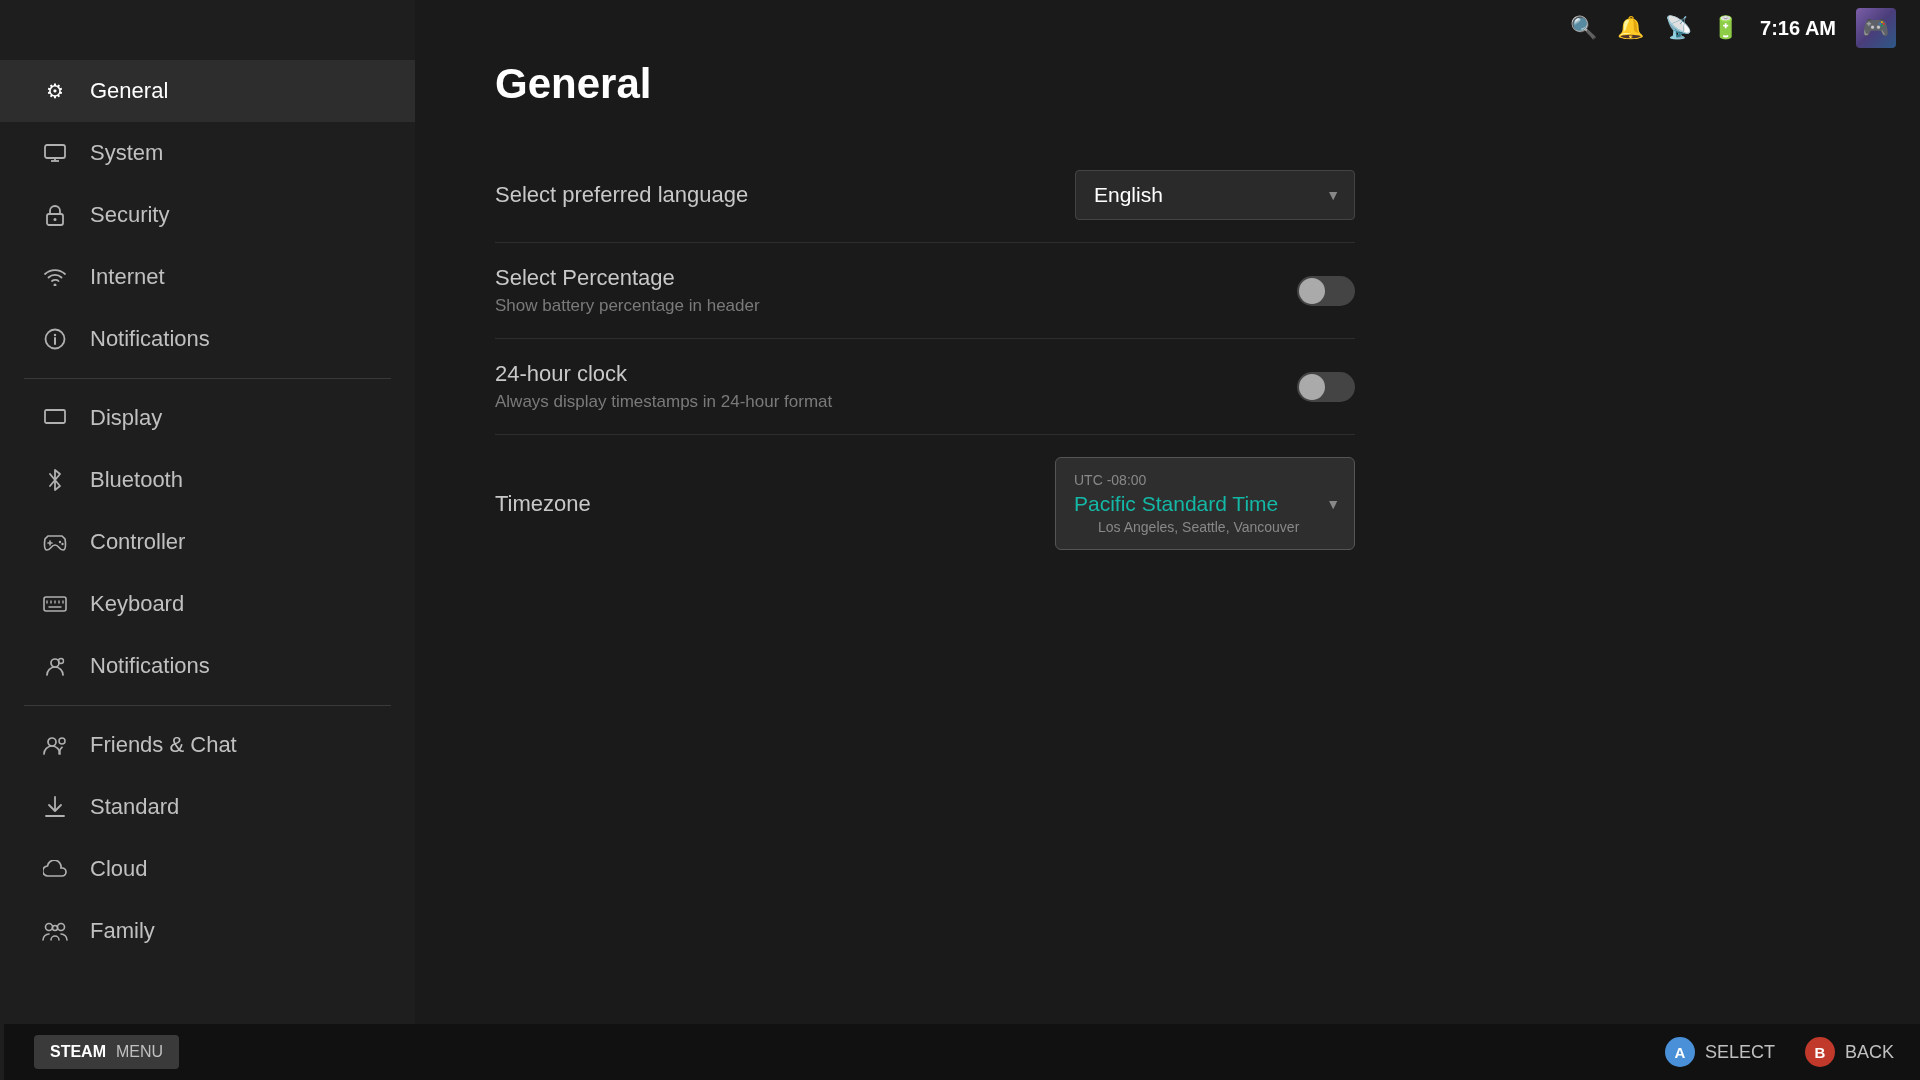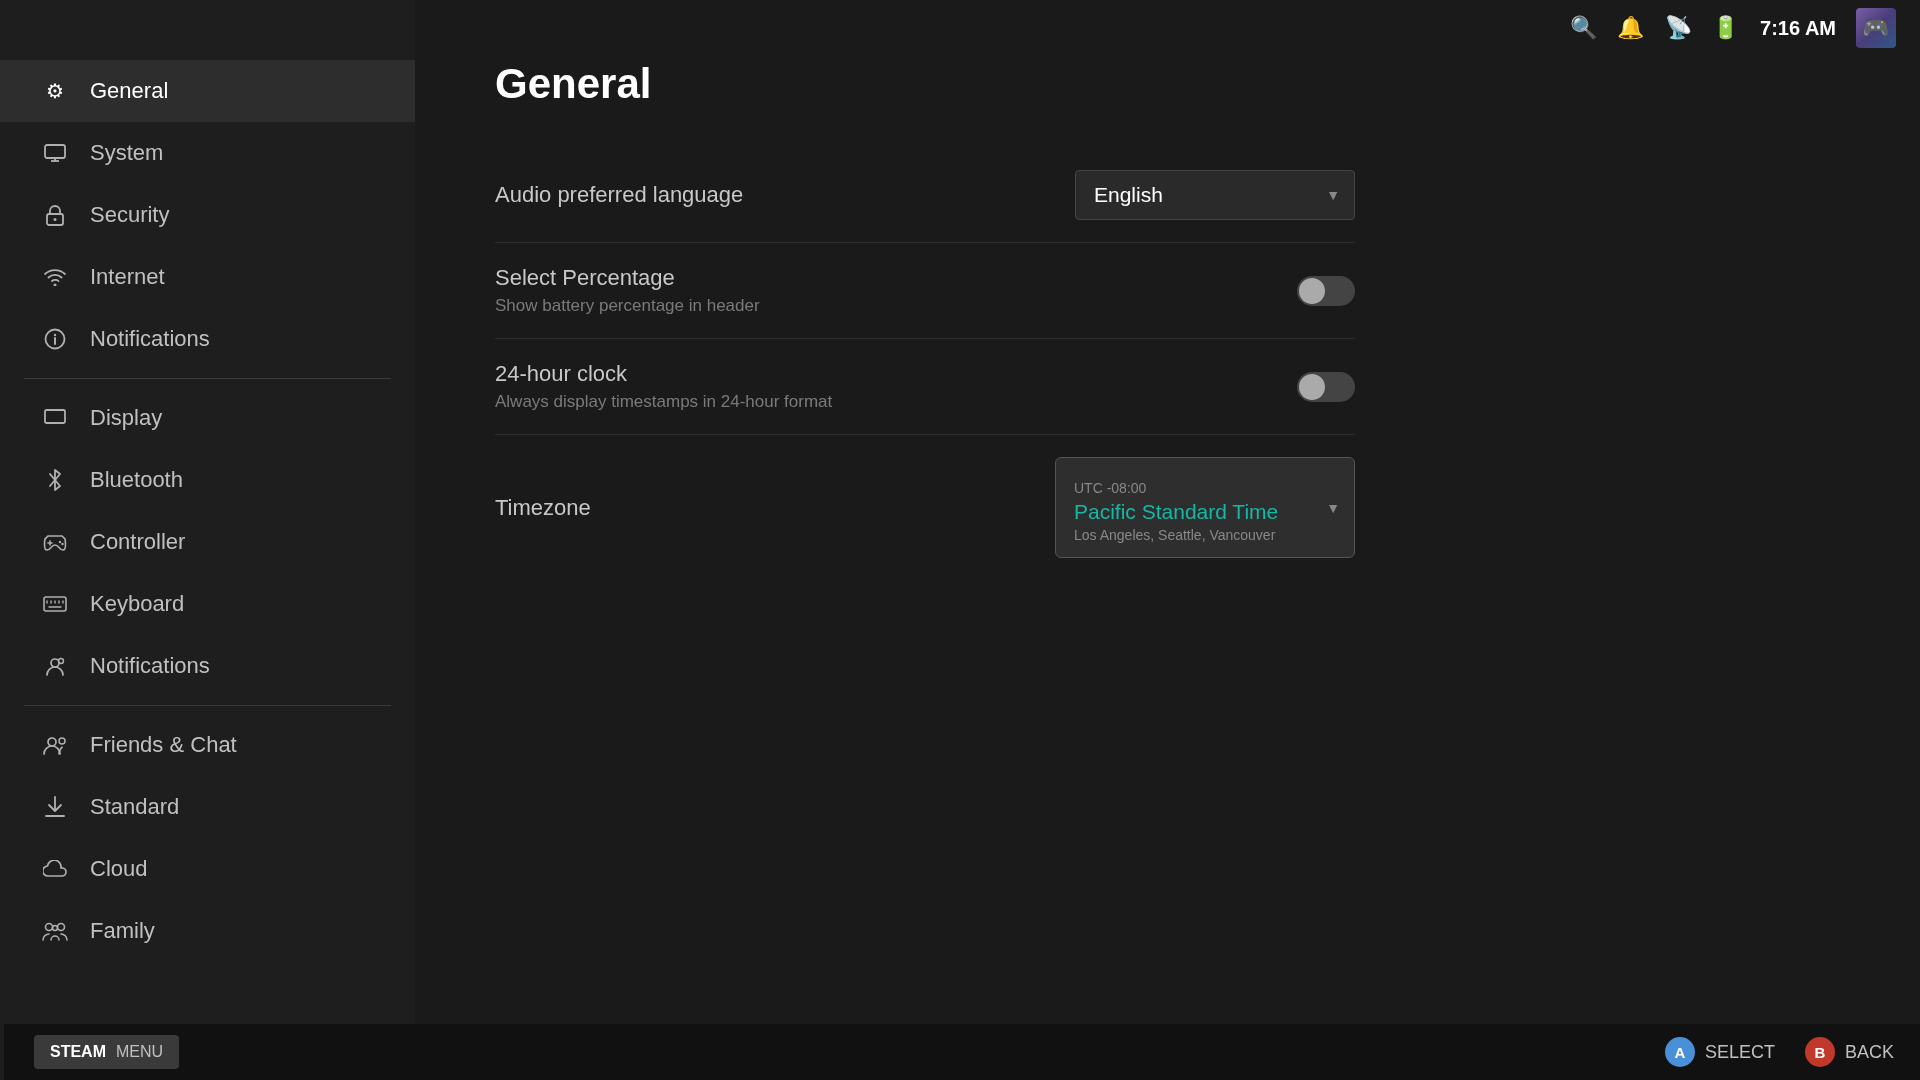--- a/index.html
+++ b/index.html
@@ -160,38 +160,39 @@
       transform: translateY(-50%);
       color: #888;
       font-size: 14px;
     }
 
     
     .timezone-dropdown {
       background: #2e2e2e;
       border: 1px solid #555;
       border-radius: 6px;
-      padding: 22px 40px 14px 18px;
+      padding: 14px 40px 14px 18px;
       min-width: 300px;
       cursor: pointer;
       position: relative;
     }
     .timezone-utc {
       font-size: 14px;
       color: #888;
       margin-bottom: 4px;
     }
     .timezone-name {
       font-size: 21px;
       color: #14b8a6;
     }
     .timezone-cities {
       font-size: 14px;
       color: #888;
       margin-top: 3px;
+      margin-left: 24px;
     }
 
     
     .toggle {
       width: 58px;
       height: 30px;
       background: #444;
       border-radius: 15px;
       position: relative;
       cursor: pointer;
@@ -451,21 +452,21 @@
 
   </nav>
 
   <main class="main-content">
     <h1 class="page-title">General</h1>
 
     <div class="settings-section">
 
       <div class="setting-row">
         <div class="setting-left">
-          <div class="setting-label">Audio preferred language</div>
+          <div class="setting-label">Select preferred language</div>
         </div>
         <div class="dropdown">
           <span>English</span>
           <span class="dropdown-arrow">▼</span>
         </div>
       </div>
 
       <div class="setting-row">
         <div class="setting-left">
           <div class="setting-label">Select Percentage</div>

